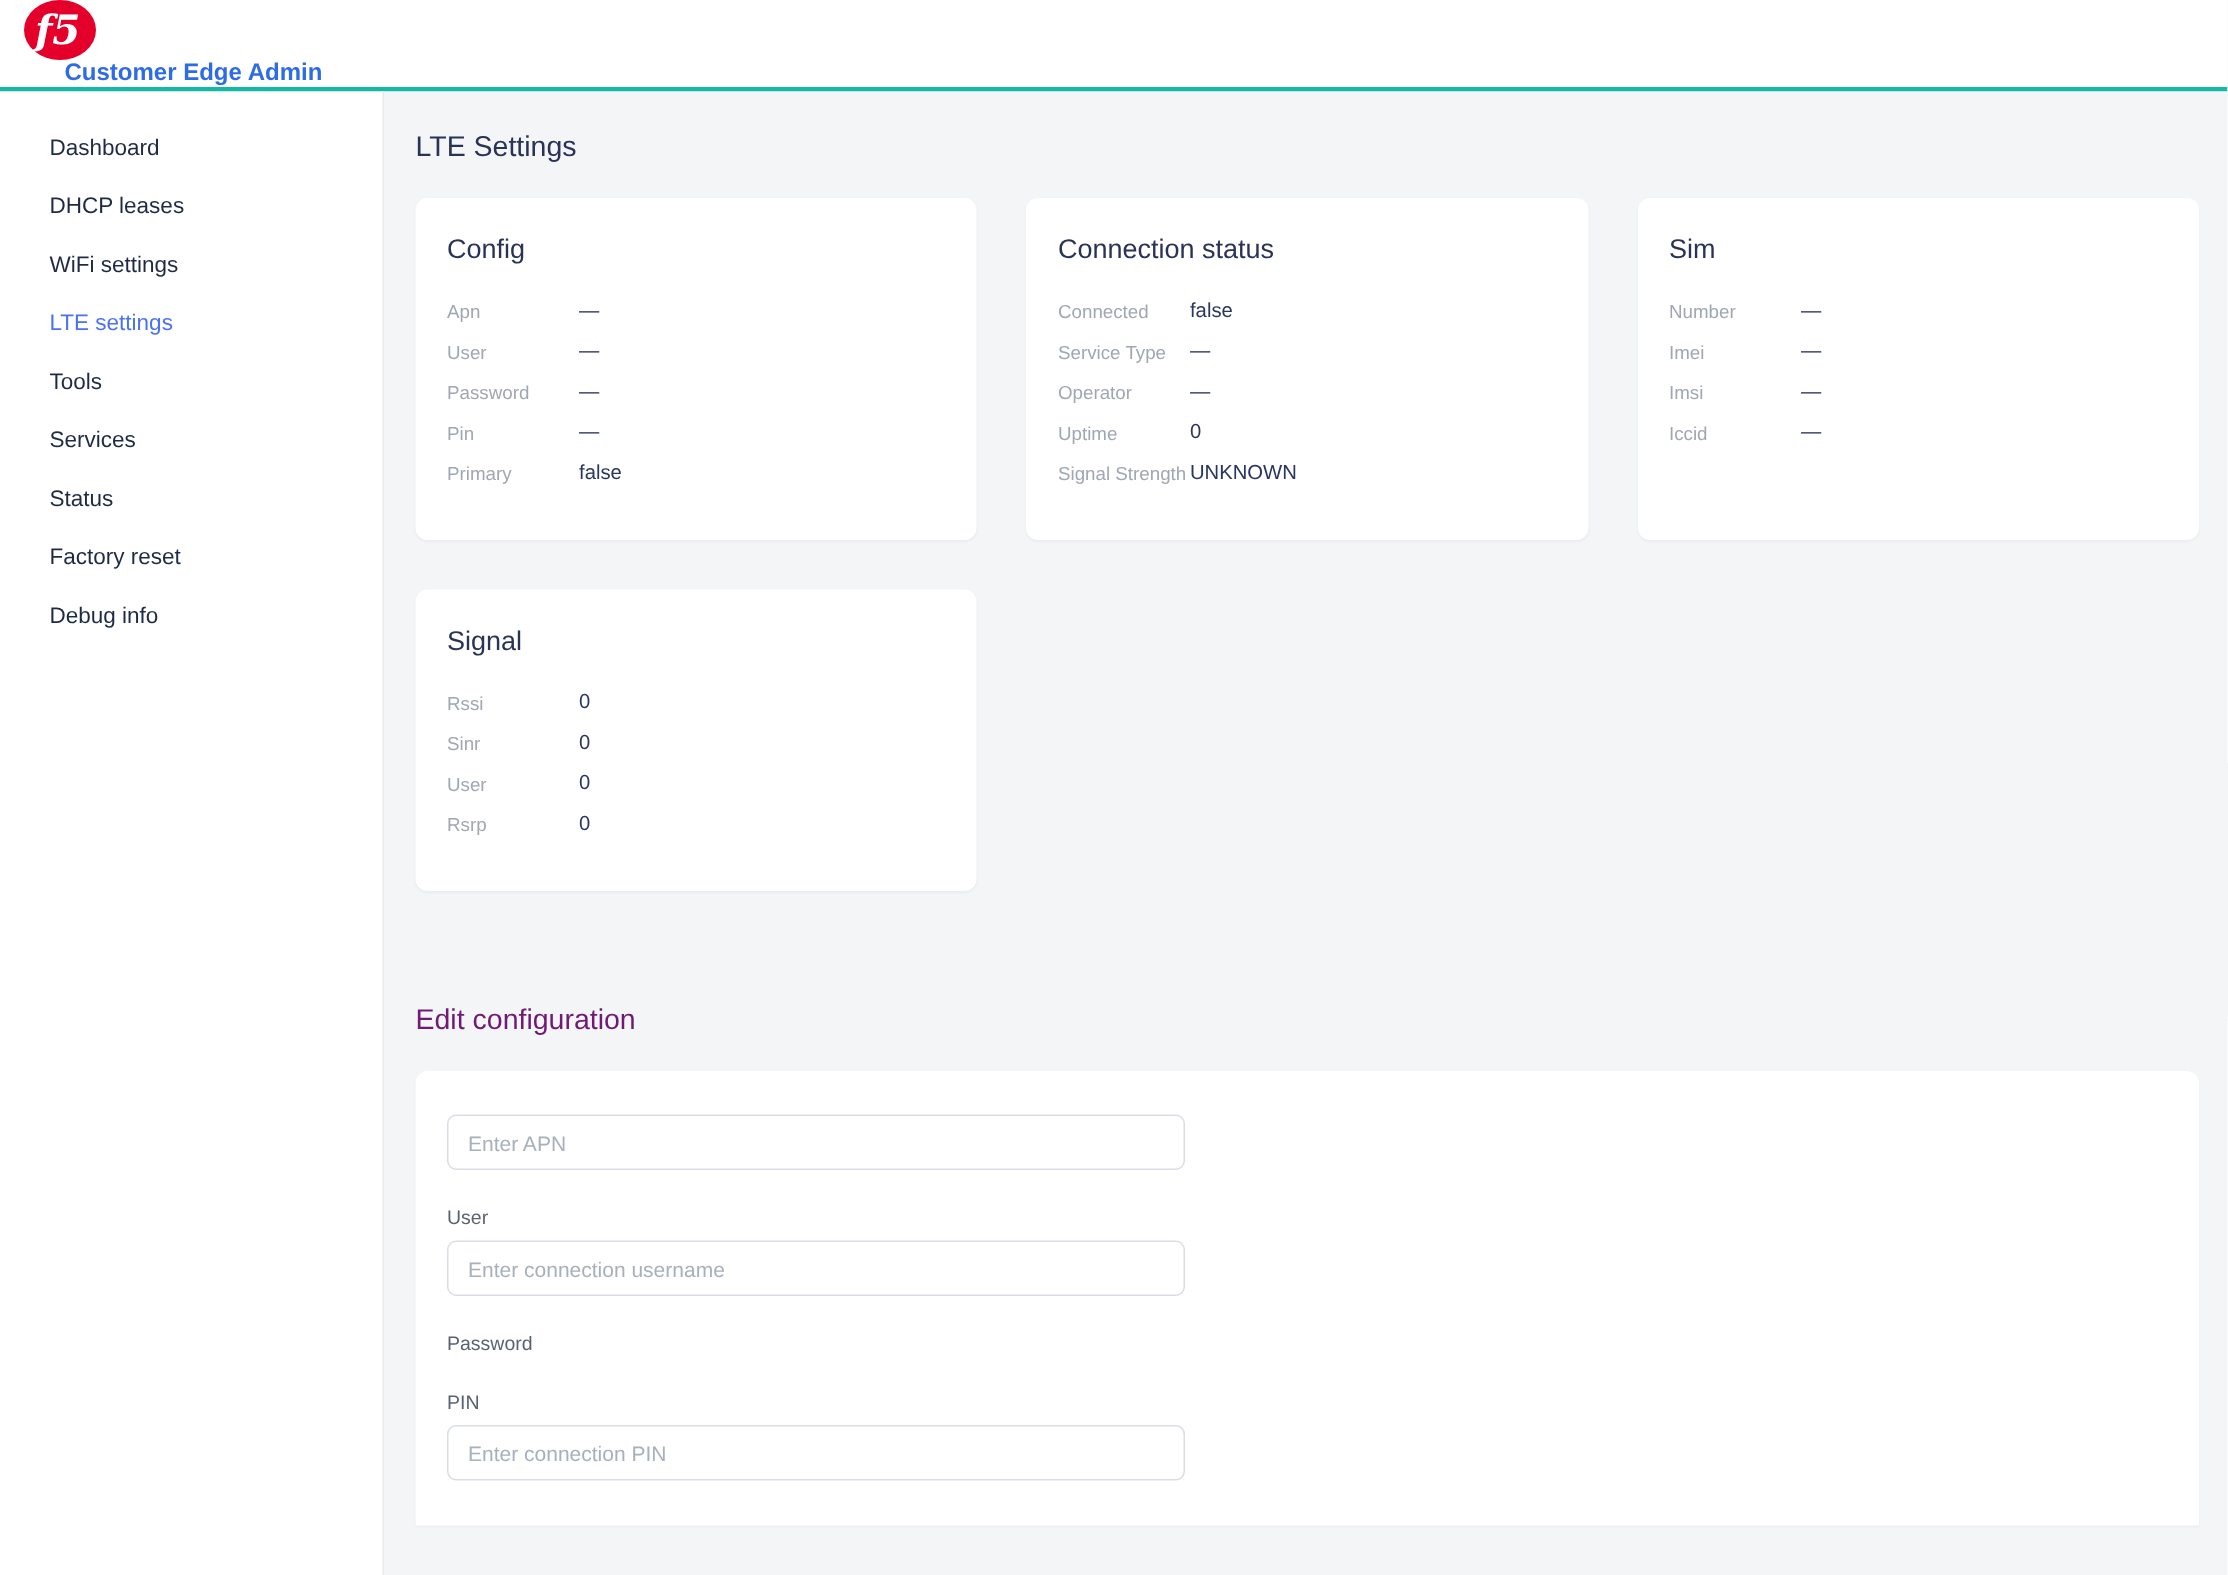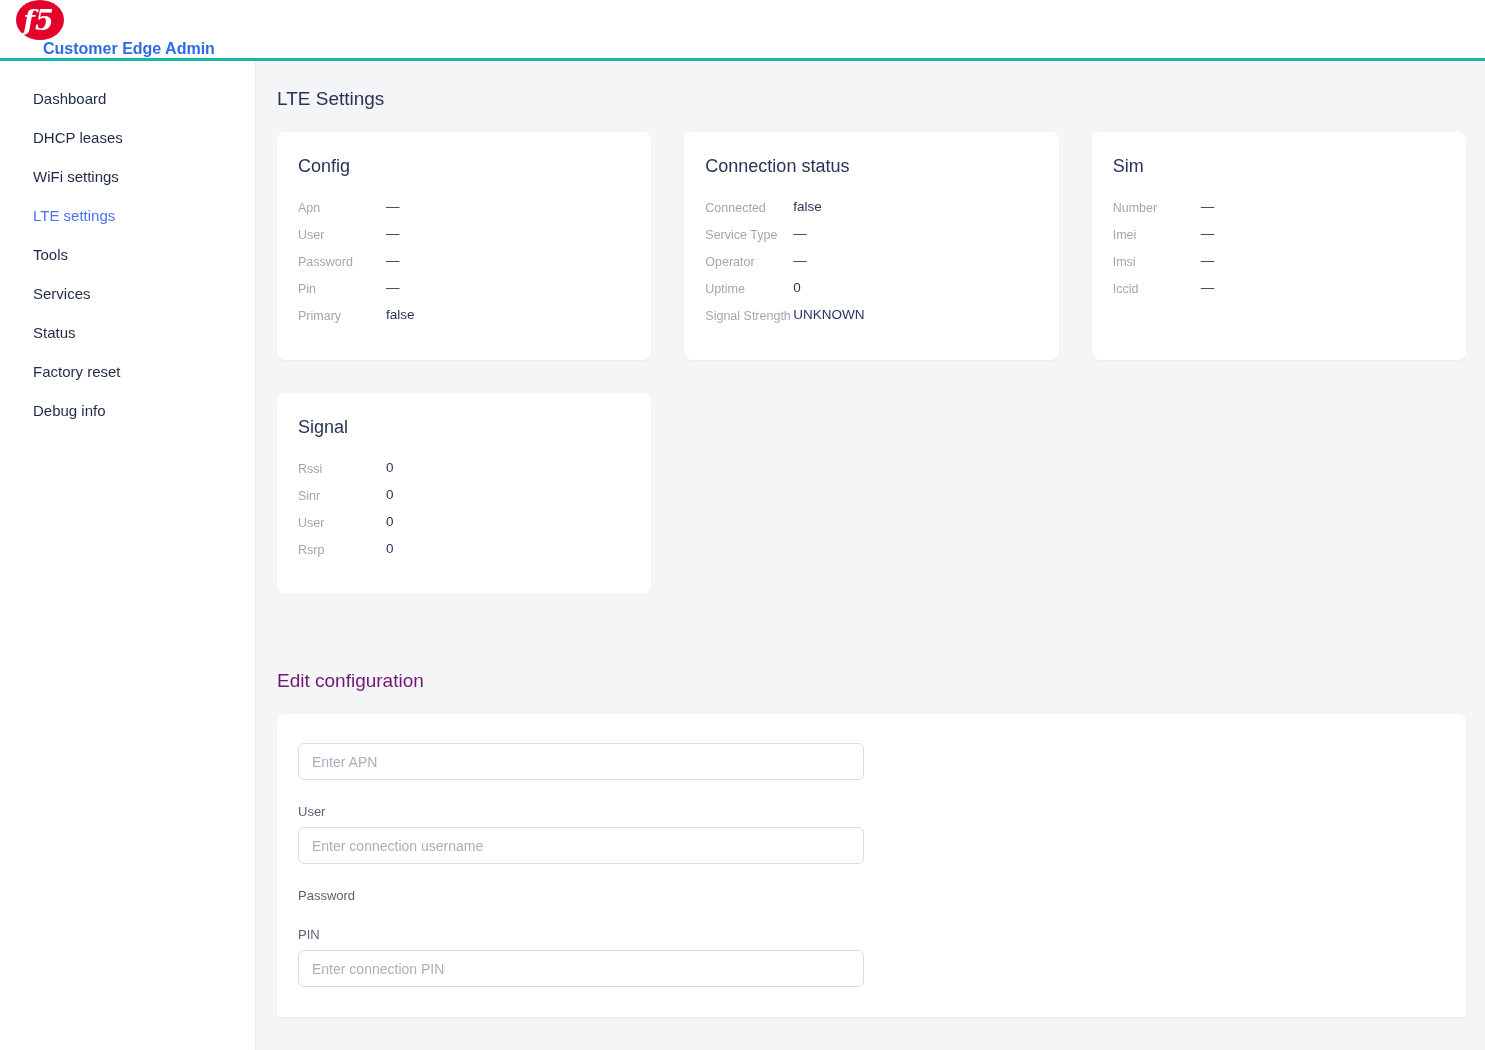--- a/index.html
+++ b/index.html
@@ -46,21 +46,21 @@
 
   
   .edit-title { font-size: 19px; color: #701a75; font-weight: 400; margin: 76px 0 22px 0; }
   .form-card {
     background: #ffffff; border-radius: 8px 8px 0 0; padding: 29px 21px 30px 21px;
     box-shadow: 0 1px 2px rgba(16,24,40,0.04);
   }
   .form-field { margin-bottom: 24px; }
   .form-label { display: block; font-size: 13px; color: #5a6272; margin-bottom: 8px; }
   .form-input {
-    width: 566px; height: 37px; border: 1px solid #d9dee6; border-radius: 6px;
+    width: 492px; height: 37px; border: 1px solid #d9dee6; border-radius: 6px;
     padding: 0 13px; font-size: 14px; color: #2a3356; background: #fff; outline: none;
     font-family: "Liberation Sans", sans-serif;
   }
   .form-input::placeholder { color: #a8b0bc; }
 </style>
 </head>
 <body>
 
 <div class="header">
   <div class="logo-circle">f5</div>

